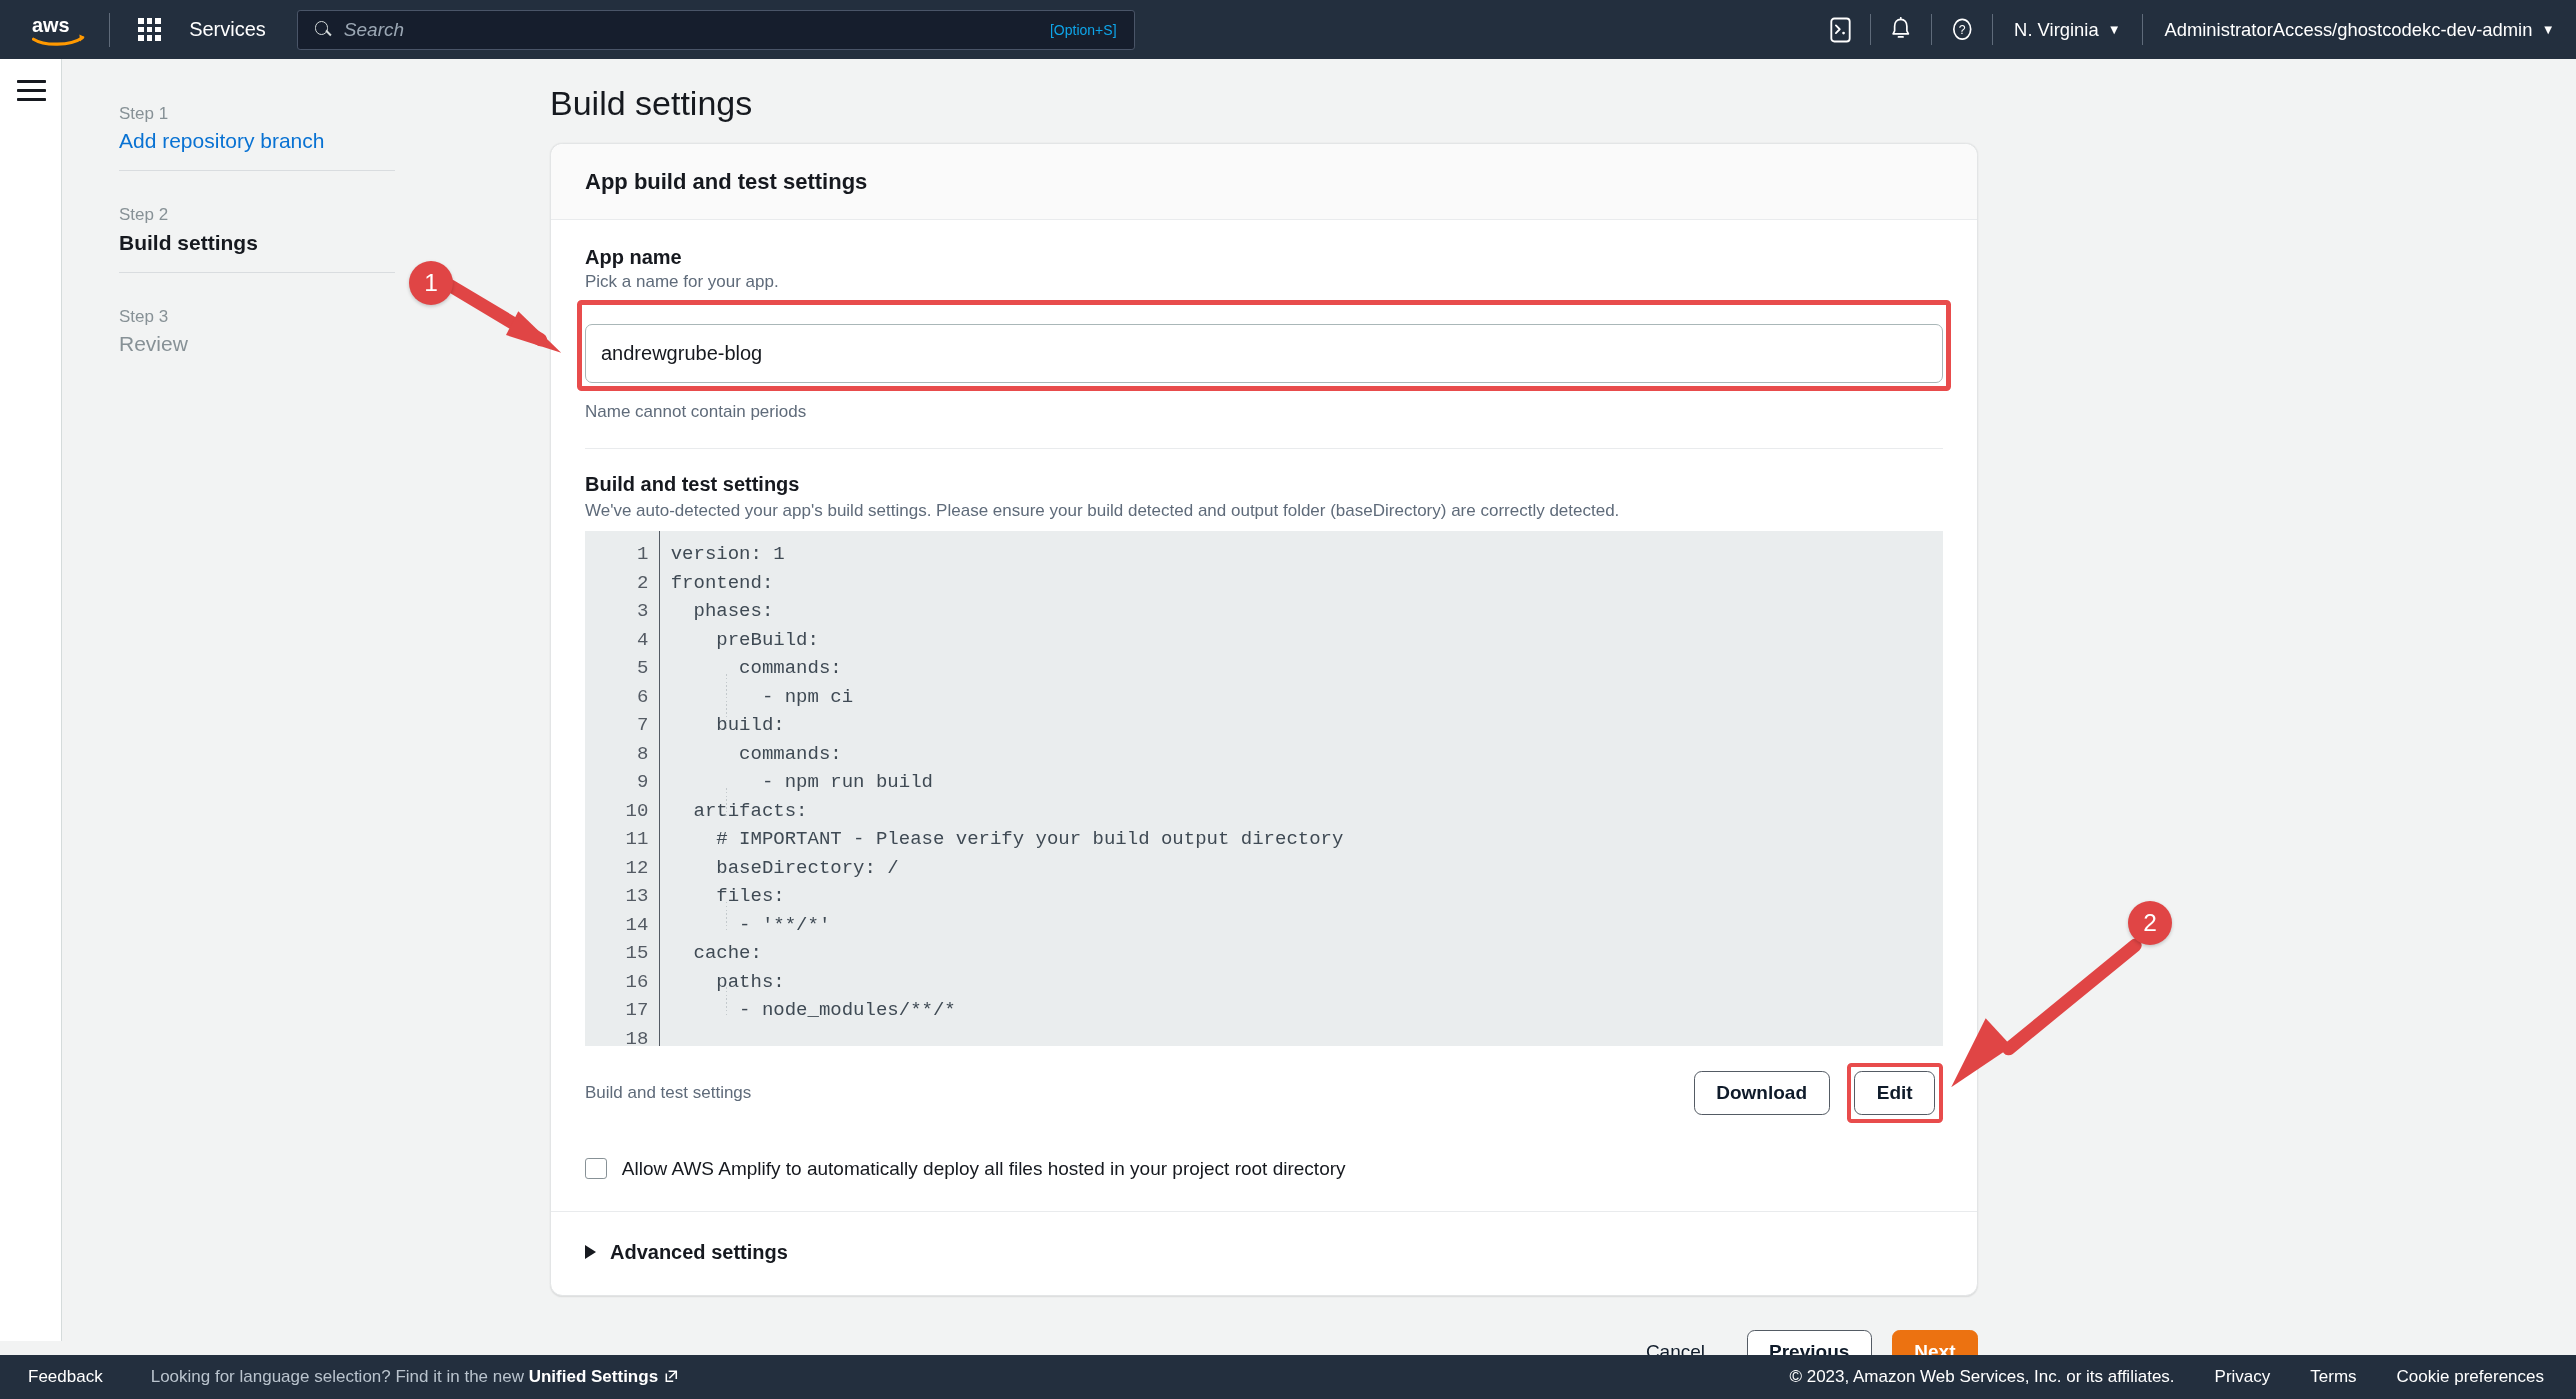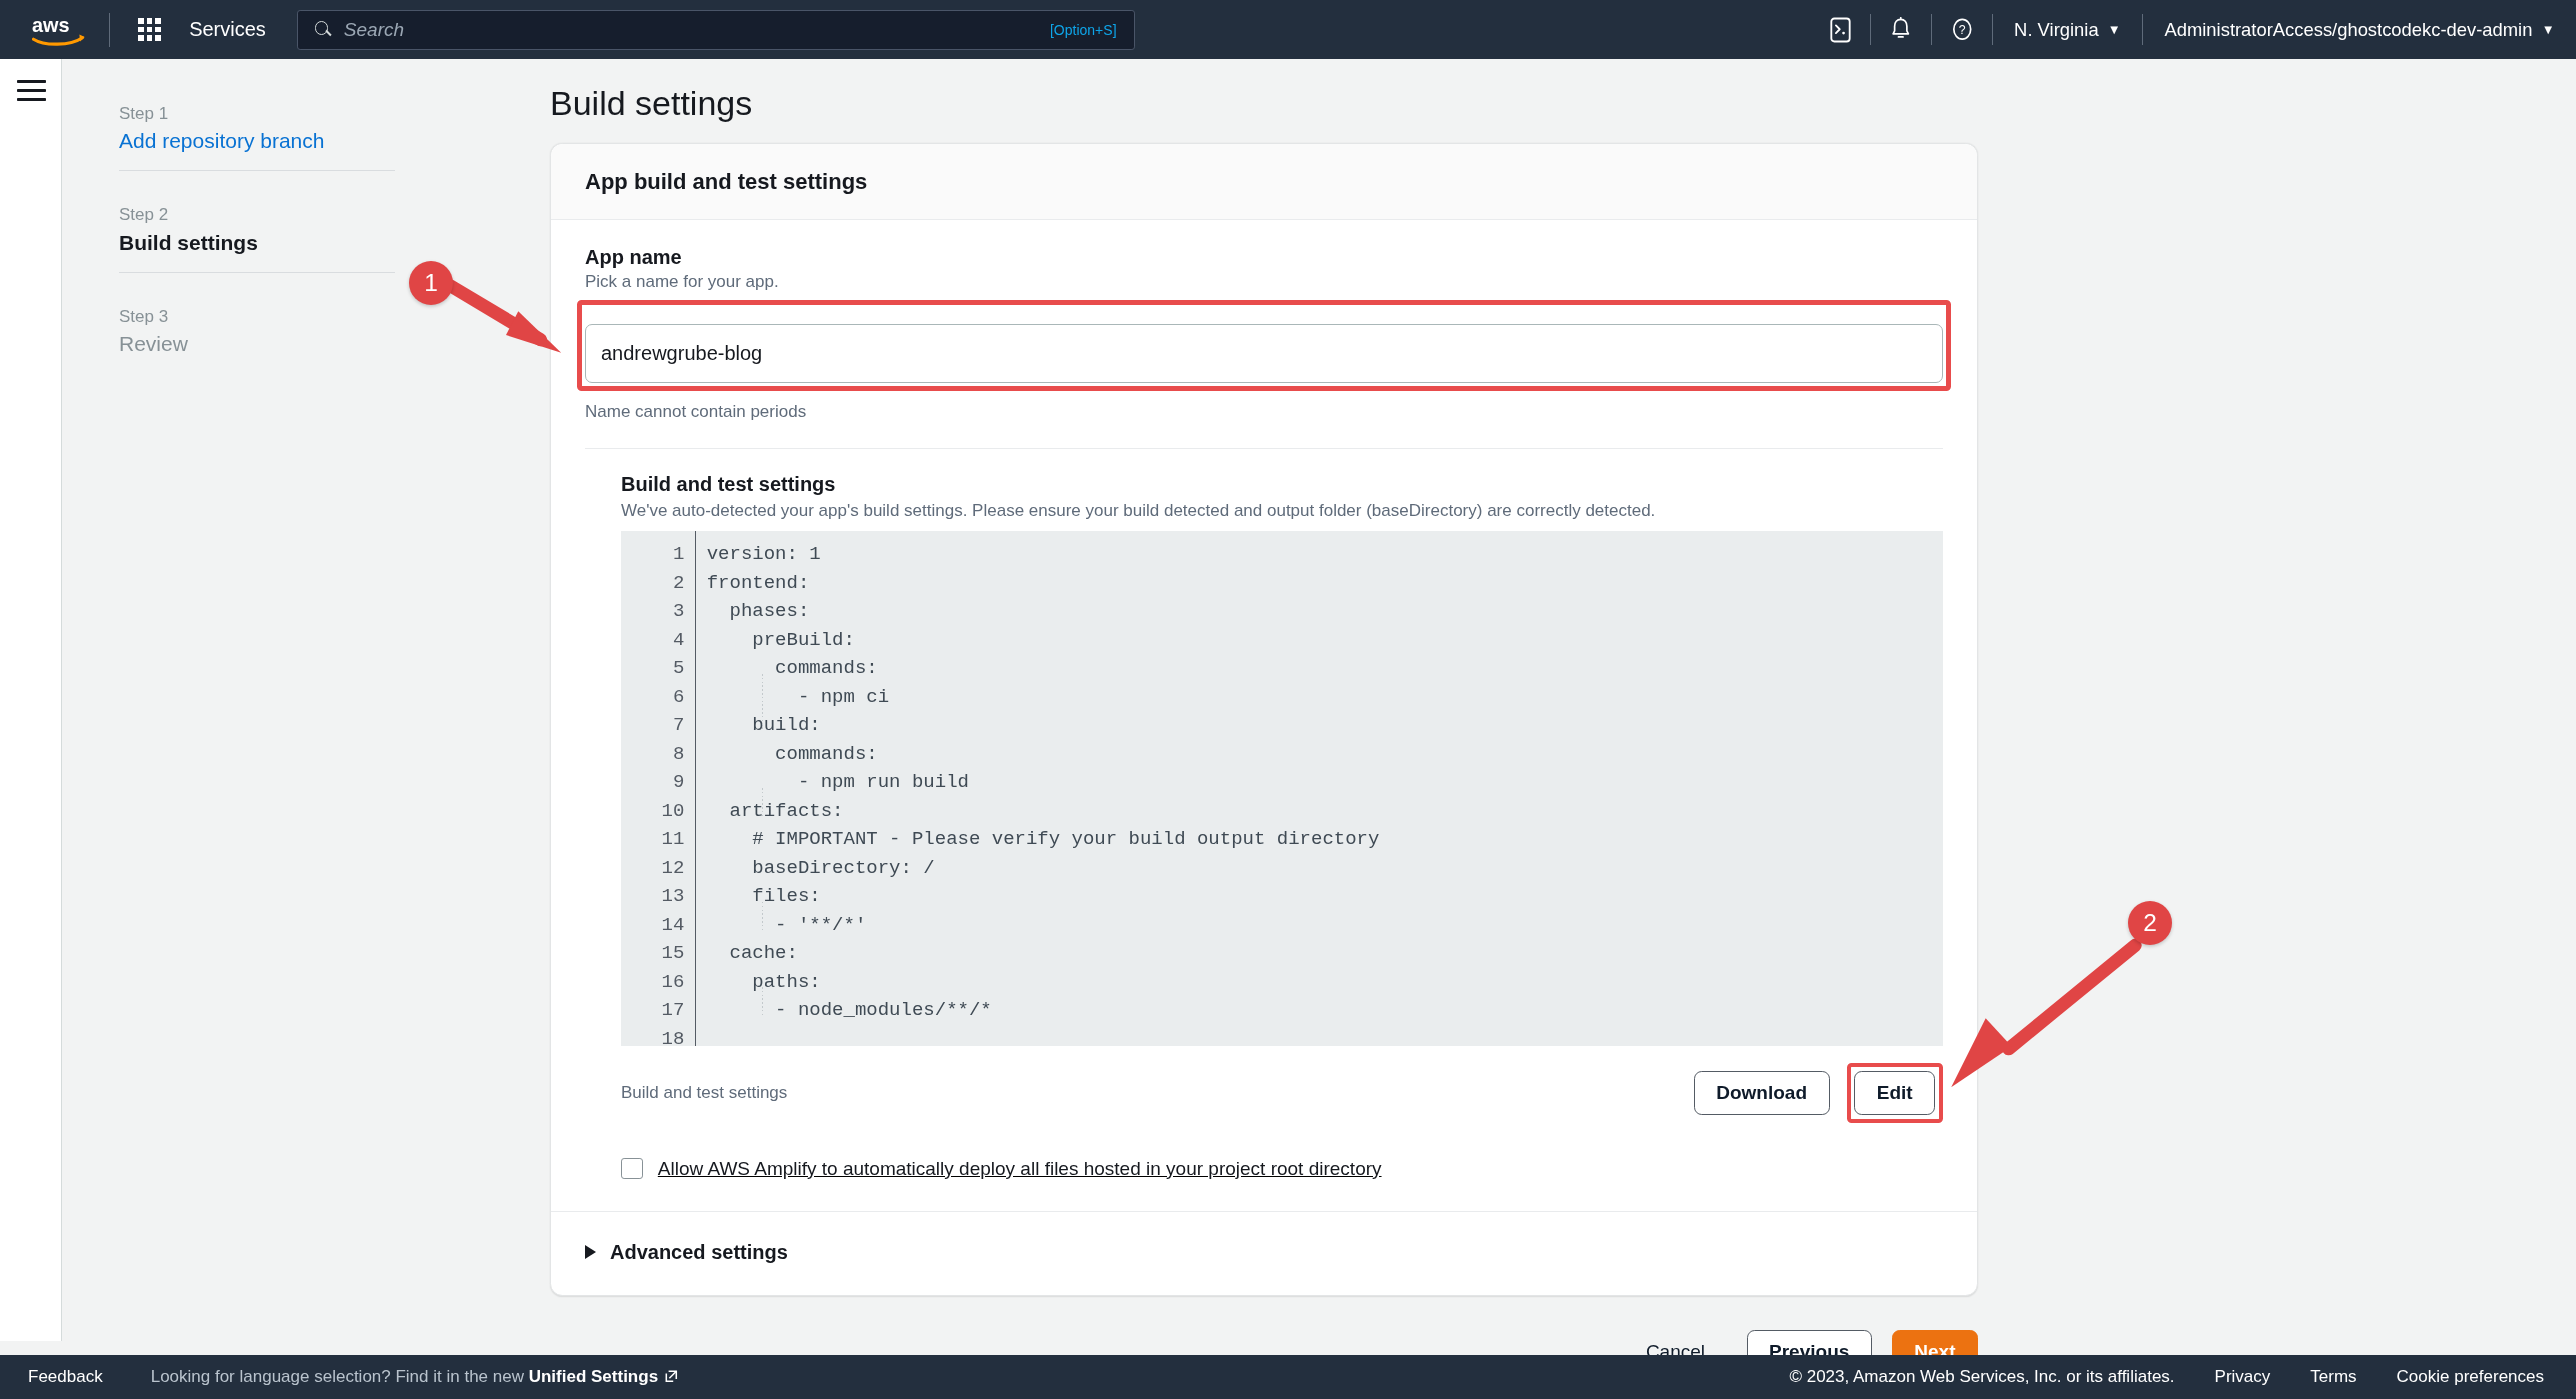--- a/index.html
+++ b/index.html
@@ -111,21 +111,21 @@
     border: 5.4px solid #e84c4c; border-radius: 4.6px;
     padding: 3.1px;
     margin-top: 7.7px;
     margin-left: -8.4px;
     margin-right: -8.4px;
   }
   .field-hint { font-size: 17px; color: #5f6b7a; margin-top: 10.7px; }
 
   .divider { height: 0.8px; background: #e9ebed; margin: 26px 0 0 0; }
 
-  .sect { padding-top: 24.5px; margin-left: 36px; }
+  .sect { padding-top: 24.5px; }
   .sect h3 { font-size: 20px; color: #16191f; font-weight: bold; }
   .sect p.sub { font-size: 17px; color: #5f6b7a; margin-top: 4.6px; }
 
   
   .editor {
     margin-top: 10.7px;
     background: #eaedee;
     height: 515px;
     overflow: hidden;
     display: flex;
@@ -176,21 +176,21 @@
     border: 4.6px solid #e84c4c; border-radius: 4.6px;
     padding: 3.8px;
   }
   .btn.primary {
     background: #ec7211; border-color: #ec7211; color: #fff;
   }
   .btn.link-btn {
     border: none; background: transparent; color: #0f1b2a; font-weight: normal;
   }
 
-  .checkrow { display: flex; align-items: flex-start; padding: 35px 0 31px 0; text-decoration: underline; }
+  .checkrow { display: flex; align-items: flex-start; padding: 35px 0 31px 0; }
   .checkbox {
     width: 21.5px; height: 21.5px; border: 1.5px solid #879196; border-radius: 3.1px;
     background: #fff; margin-right: 15.3px; cursor: pointer; flex: none;
   }
   .checkrow .lbl { font-size: 19px; color: #16191f; }
 
   .adv-sect {
     border-top: 0.8px solid #e9ebed;
     padding: 29px 34px 31px 34px;
     display: flex; align-items: center;

